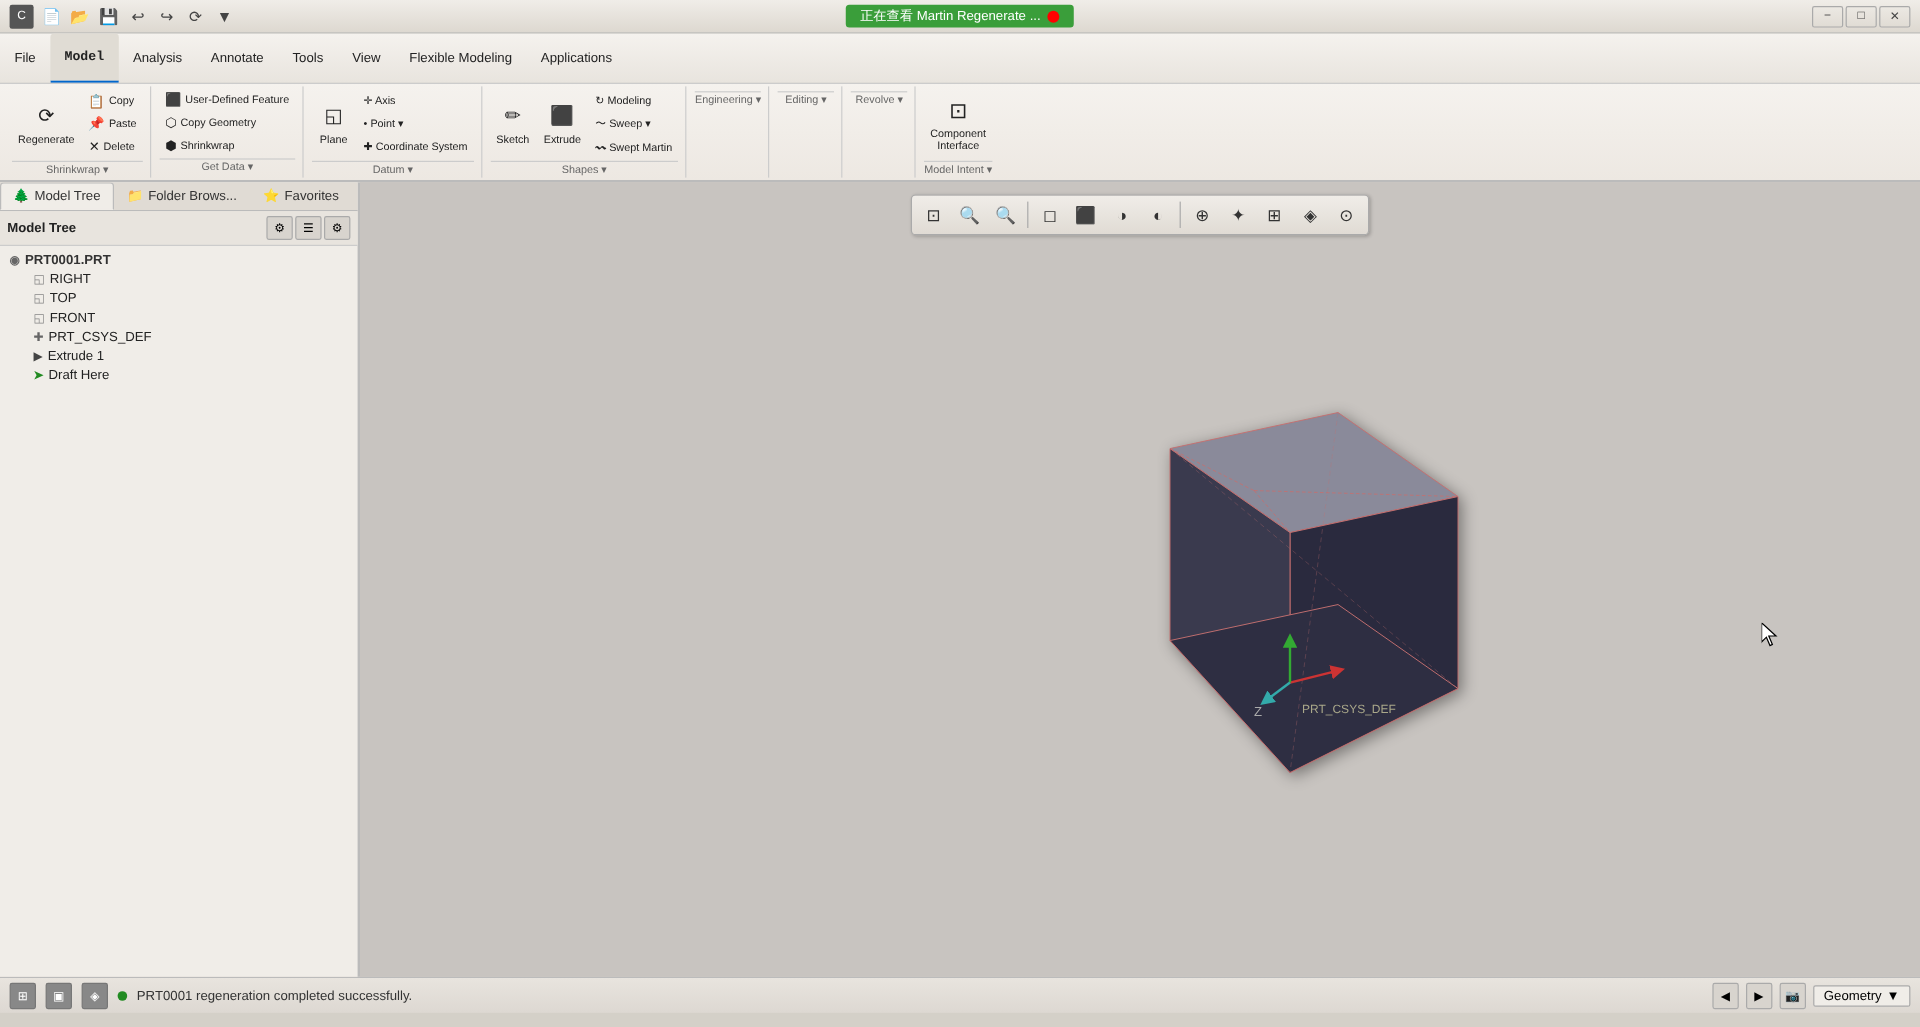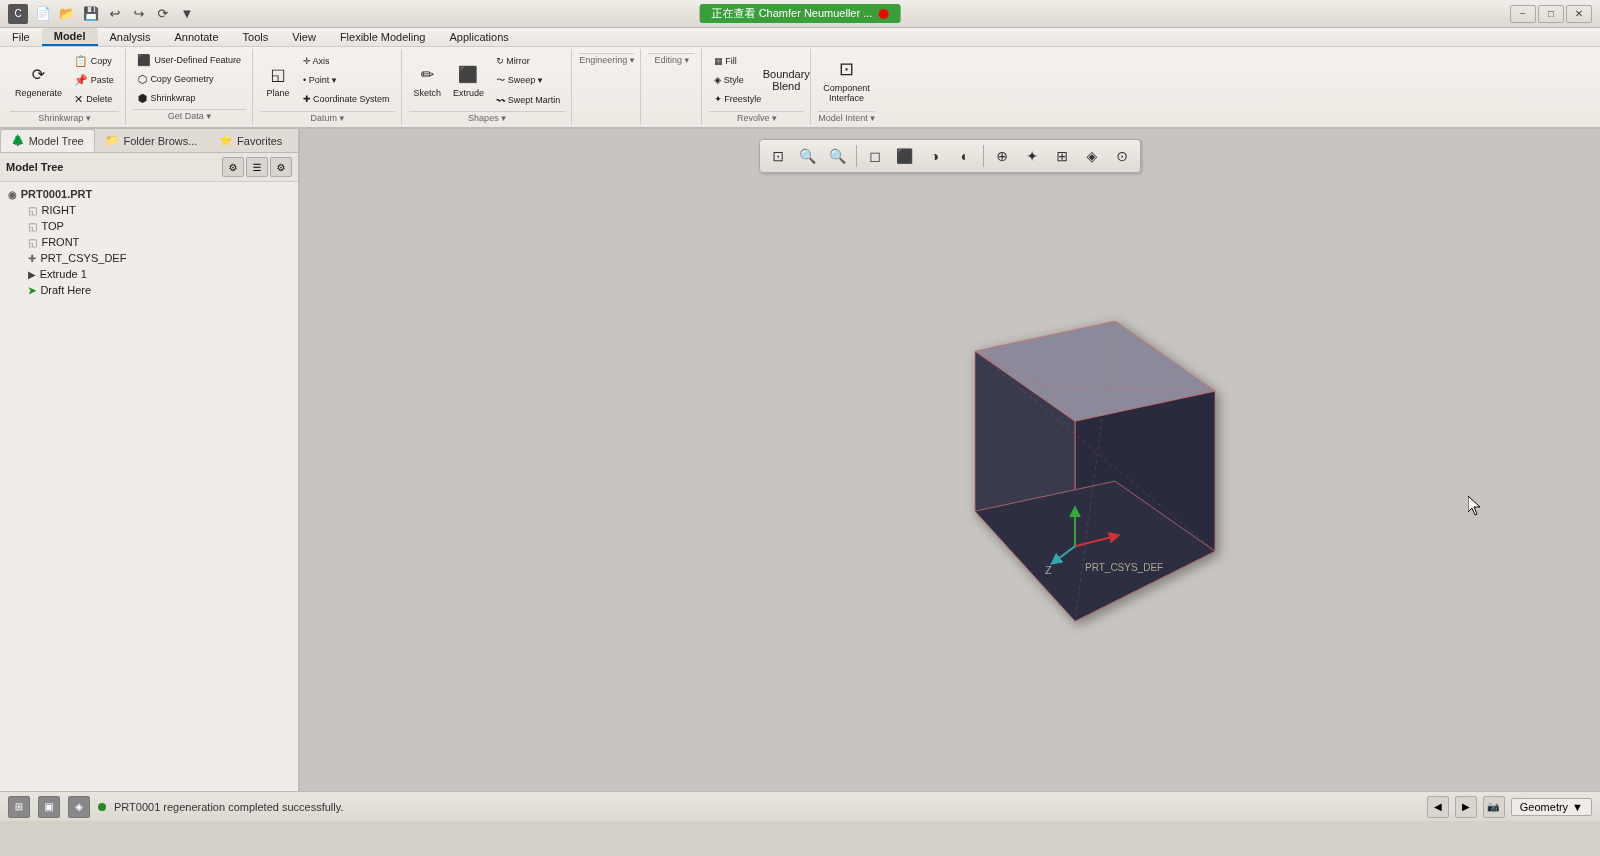--- a/index.html
+++ b/index.html
@@ -31,36 +31,36 @@
       display: flex;
       align-items: center;
       gap: 6px;
     }
     .red-dot { width: 10px; height: 10px; background: red; border-radius: 50%; }
     #titlebar-right { display: flex; align-items: center; gap: 2px; }
     .win-btn { width: 26px; height: 18px; background: transparent; border: 1px solid #aaa; font-size: 10px; cursor: pointer; display: flex; align-items: center; justify-content: center; border-radius: 2px; color: #444; }
 
     
     #menubar {
-      height: 19px;
+      height: 42px;
       background: linear-gradient(to bottom, #f5f2ee, #e8e4de);
       display: flex;
       align-items: flex-start;
       border-bottom: 1px solid #ccc;
     }
     .menu-item {
       padding: 3px 12px;
       cursor: pointer;
       color: #222;
       height: 100%;
       display: flex;
       align-items: center;
       border-radius: 3px 3px 0 0;
     }
-    .menu-item.active { background: #e0dcd4; border-bottom: 2px solid #0066cc; font-weight: bold; }
+    .menu-item.active { background: #e0dcd4; border-bottom: 2px solid #0066cc; font-weight: bold; font-family: Liberation Mono, monospace; }
 
     
     #ribbon {
       background: linear-gradient(to bottom, #f5f2ee, #ede8e2);
       border-bottom: 2px solid #bbb;
       display: flex;
       flex-direction: column;
     }
     #ribbon-content {
       display: flex;
@@ -294,21 +294,21 @@
       <button class="qa-btn" title="New">📄</button>
       <button class="qa-btn" title="Open">📂</button>
       <button class="qa-btn" title="Save">💾</button>
       <button class="qa-btn" title="Undo">↩</button>
       <button class="qa-btn" title="Redo">↪</button>
       <button class="qa-btn" title="Regenerate">⟳</button>
       <button class="qa-btn">▼</button>
     </div>
   </div>
   <div id="titlebar-center">
-    <span>正在查看 Chamfer Neumueller ...</span>
+    <span>正在查看 Martin Regenerate ...</span>
     <div class="red-dot"></div>
   </div>
   <div id="titlebar-right">
     <button class="win-btn">−</button>
     <button class="win-btn">□</button>
     <button class="win-btn">✕</button>
   </div>
 </div>
 
 <div id="menubar">
@@ -370,47 +370,37 @@
       <div class="ribbon-buttons">
         <div class="ribbon-btn">
           <div class="ribbon-btn-icon">✏</div>
           <span>Sketch</span>
         </div>
         <div class="ribbon-btn">
           <div class="ribbon-btn-icon">⬛</div>
           <span>Extrude</span>
         </div>
         <div class="ribbon-col">
-          <div class="ribbon-btn-small">↻ Mirror</div>
+          <div class="ribbon-btn-small">↻ Modeling</div>
           <div class="ribbon-btn-small">〜 Sweep ▾</div>
           <div class="ribbon-btn-small">〰 Swept Martin</div>
         </div>
       </div>
       <div class="ribbon-group-label">Shapes ▾</div>
     </div>
 
     <div class="ribbon-group">
       <div class="ribbon-group-label">Engineering ▾</div>
     </div>
 
     <div class="ribbon-group">
       <div class="ribbon-group-label">Editing ▾</div>
     </div>
 
     <div class="ribbon-group">
-      <div class="ribbon-buttons">
-        <div class="ribbon-col">
-          <div class="ribbon-btn-small">▦ Fill</div>
-          <div class="ribbon-btn-small">◈ Style</div>
-          <div class="ribbon-btn-small">✦ Freestyle</div>
-        </div>
-        <div class="ribbon-btn">
-          <div class="ribbon-btn-icon" style="font-size:11px;">Boundary<br>Blend</div>
-        </div>
-      </div>
       <div class="ribbon-group-label">Revolve ▾</div>
     </div>
 
     <div class="ribbon-group">
       <div class="ribbon-buttons">
         <div class="ribbon-btn" style="height:58px; font-size:9px;">
           <div class="ribbon-btn-icon" style="font-size:18px;">⊡</div>
           <span>Component<br>Interface</span>
         </div>
       </div>

